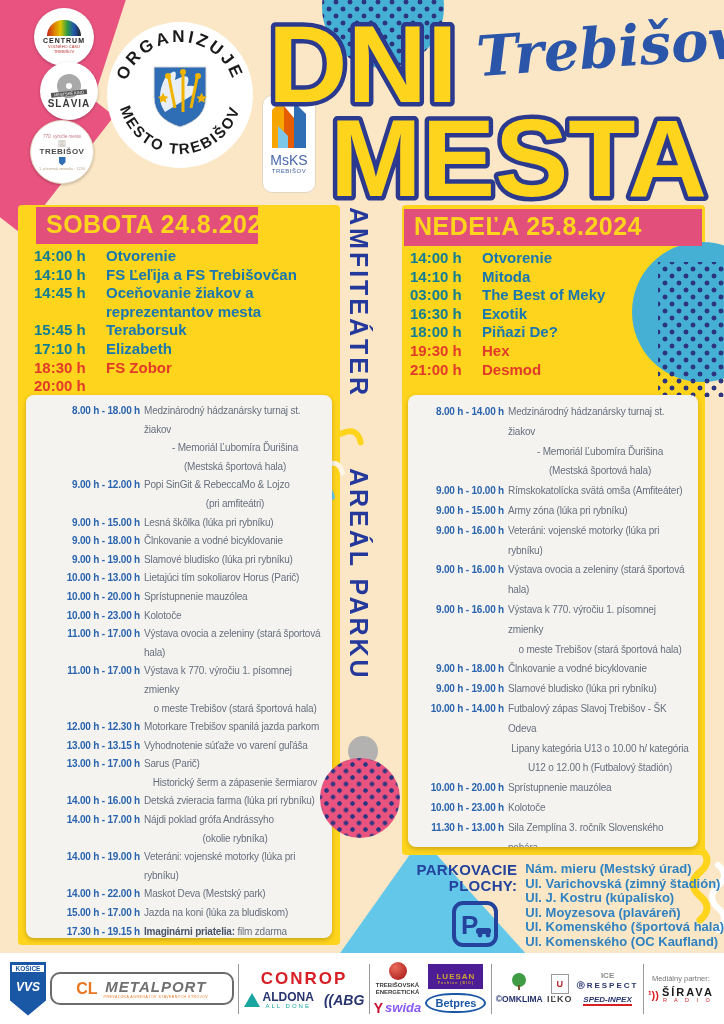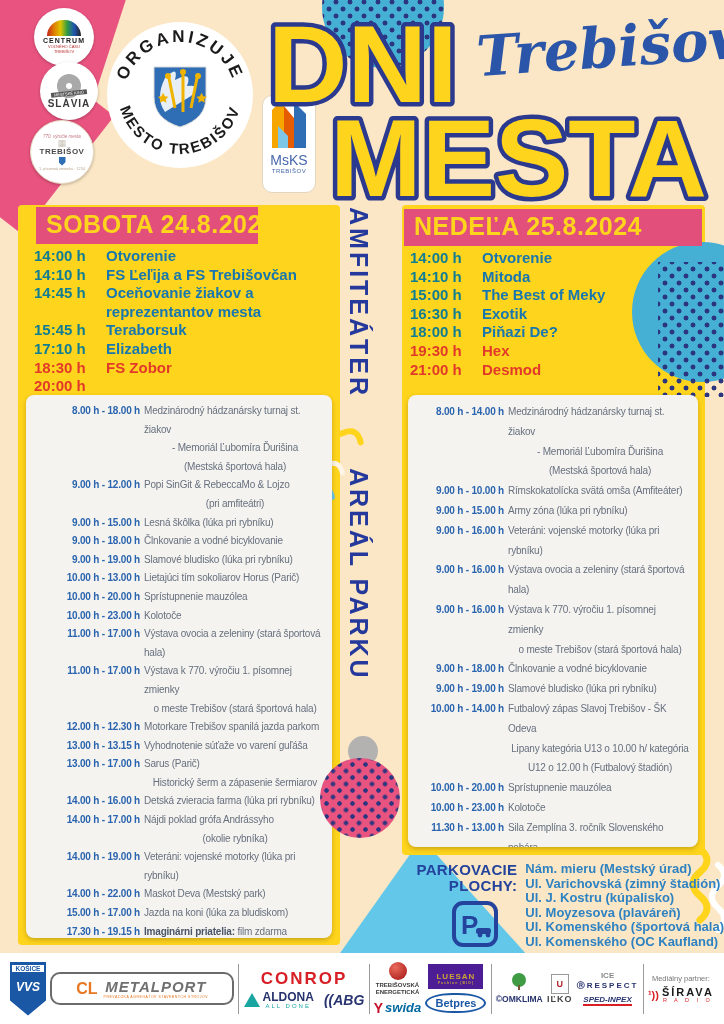--- a/index.html
+++ b/index.html
@@ -120,21 +120,21 @@
   .aldona-row{display:flex;align-items:center;gap:10px;margin-top:3px;}
   .aldona{display:flex;align-items:center;gap:3px;}
   .ald-tri{width:0;height:0;border-left:8px solid transparent;border-right:8px solid transparent;border-bottom:14px solid #19a6a0;}
   .ald-name{font-size:12px;font-weight:800;color:#27336e;line-height:11px;}
   .ald-sub{font-size:6px;color:#19a6a0;letter-spacing:2px;}
   .abg{font-size:14px;font-weight:800;font-style:italic;color:#27336e;}
   .ball{width:18px;height:18px;border-radius:50%;background:radial-gradient(circle at 35% 30%,#e86a5a,#a31212);}
   .tiny-name{font-size:6px;font-weight:bold;color:#3a3a3a;line-height:7px;margin-top:2px;}
   .swida{display:flex;align-items:center;gap:2px;margin-top:4px;}
   .swida-y{color:#c8102e;font-weight:800;font-size:14px;}
-  .swida-name{font-size:13px;font-weight:800;font-style:italic;color:#0369a1;}
+  .swida-name{font-size:13px;font-weight:800;font-style:italic;color:#8b5cf6;}
   .luesan{background:#4c1d95;color:#cda434;font-size:8px;font-weight:bold;letter-spacing:1px;padding:8px 8px 4px 8px;}
   .luesan-sub{font-size:3.5px;color:#cda434;}
   .betpres{border:2px solid #1a57a5;border-radius:50%/55%;padding:2px 8px;font-size:11px;font-weight:800;color:#1a57a5;margin-top:4px;}
   .tree{width:14px;height:14px;border-radius:50%;background:#3f9b44;position:relative;margin-bottom:3px;}
   .tree:after{content:"";position:absolute;left:6px;top:12px;width:2px;height:5px;background:#7a5230;}
   .ushield{width:16px;height:18px;border:1px solid #999;display:flex;align-items:center;justify-content:center;
     font-size:9px;font-weight:bold;color:#b3282d;}
   .gmark{font-size:8px;color:#8a8a8a;font-weight:bold;}
   .comklima{font-size:8.5px;font-weight:800;color:#27336e;margin-top:4px;}
   .ilko{font-size:9px;font-weight:800;color:#444;letter-spacing:1px;margin-top:0;}
@@ -429,21 +429,21 @@
         <span class="stage-time">14:00 h</span>
         <span class="stage-name">Otvorenie</span>
       </div>
 
       <div class="stage-row">
         <span class="stage-time">14:10 h</span>
         <span class="stage-name">Mitoda</span>
       </div>
 
       <div class="stage-row">
-        <span class="stage-time">15:00 h</span>
+        <span class="stage-time">03:00 h</span>
         <span class="stage-name">The Best of Meky</span>
       </div>
 
       <div class="stage-row">
         <span class="stage-time">16:30 h</span>
         <span class="stage-name">Exotik</span>
       </div>
 
       <div class="stage-row">
         <span class="stage-time">18:00 h</span>

